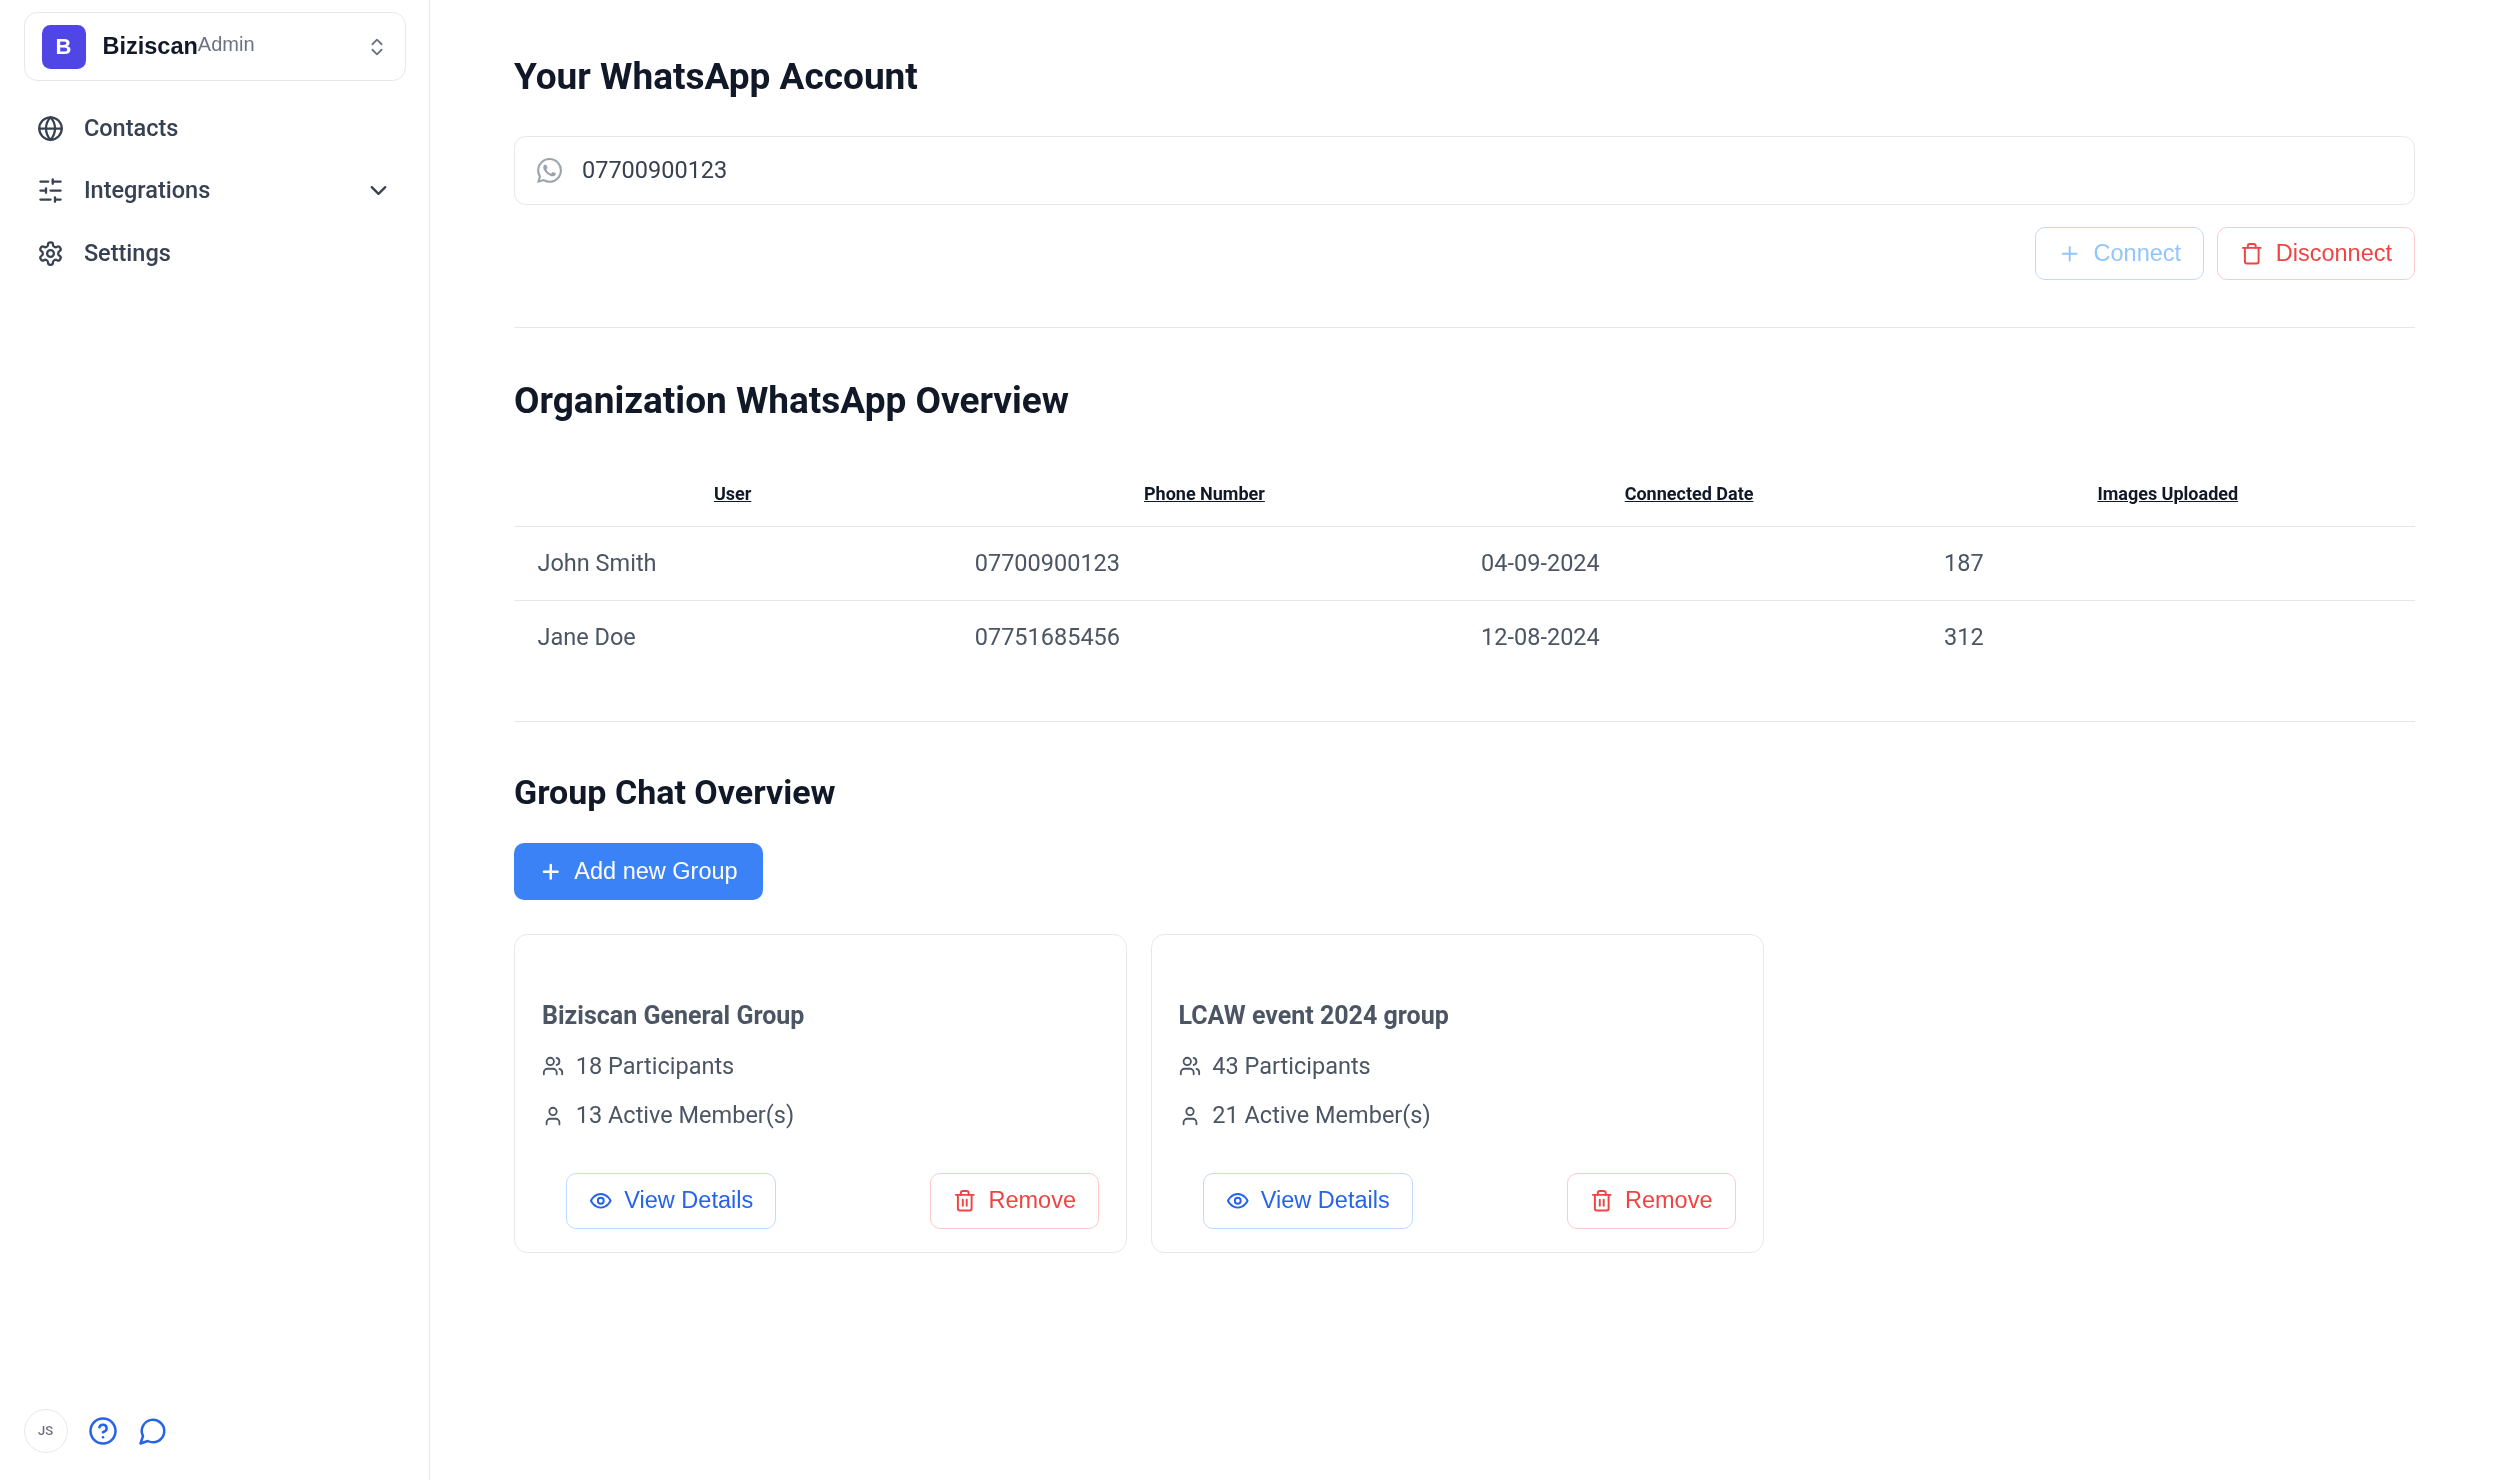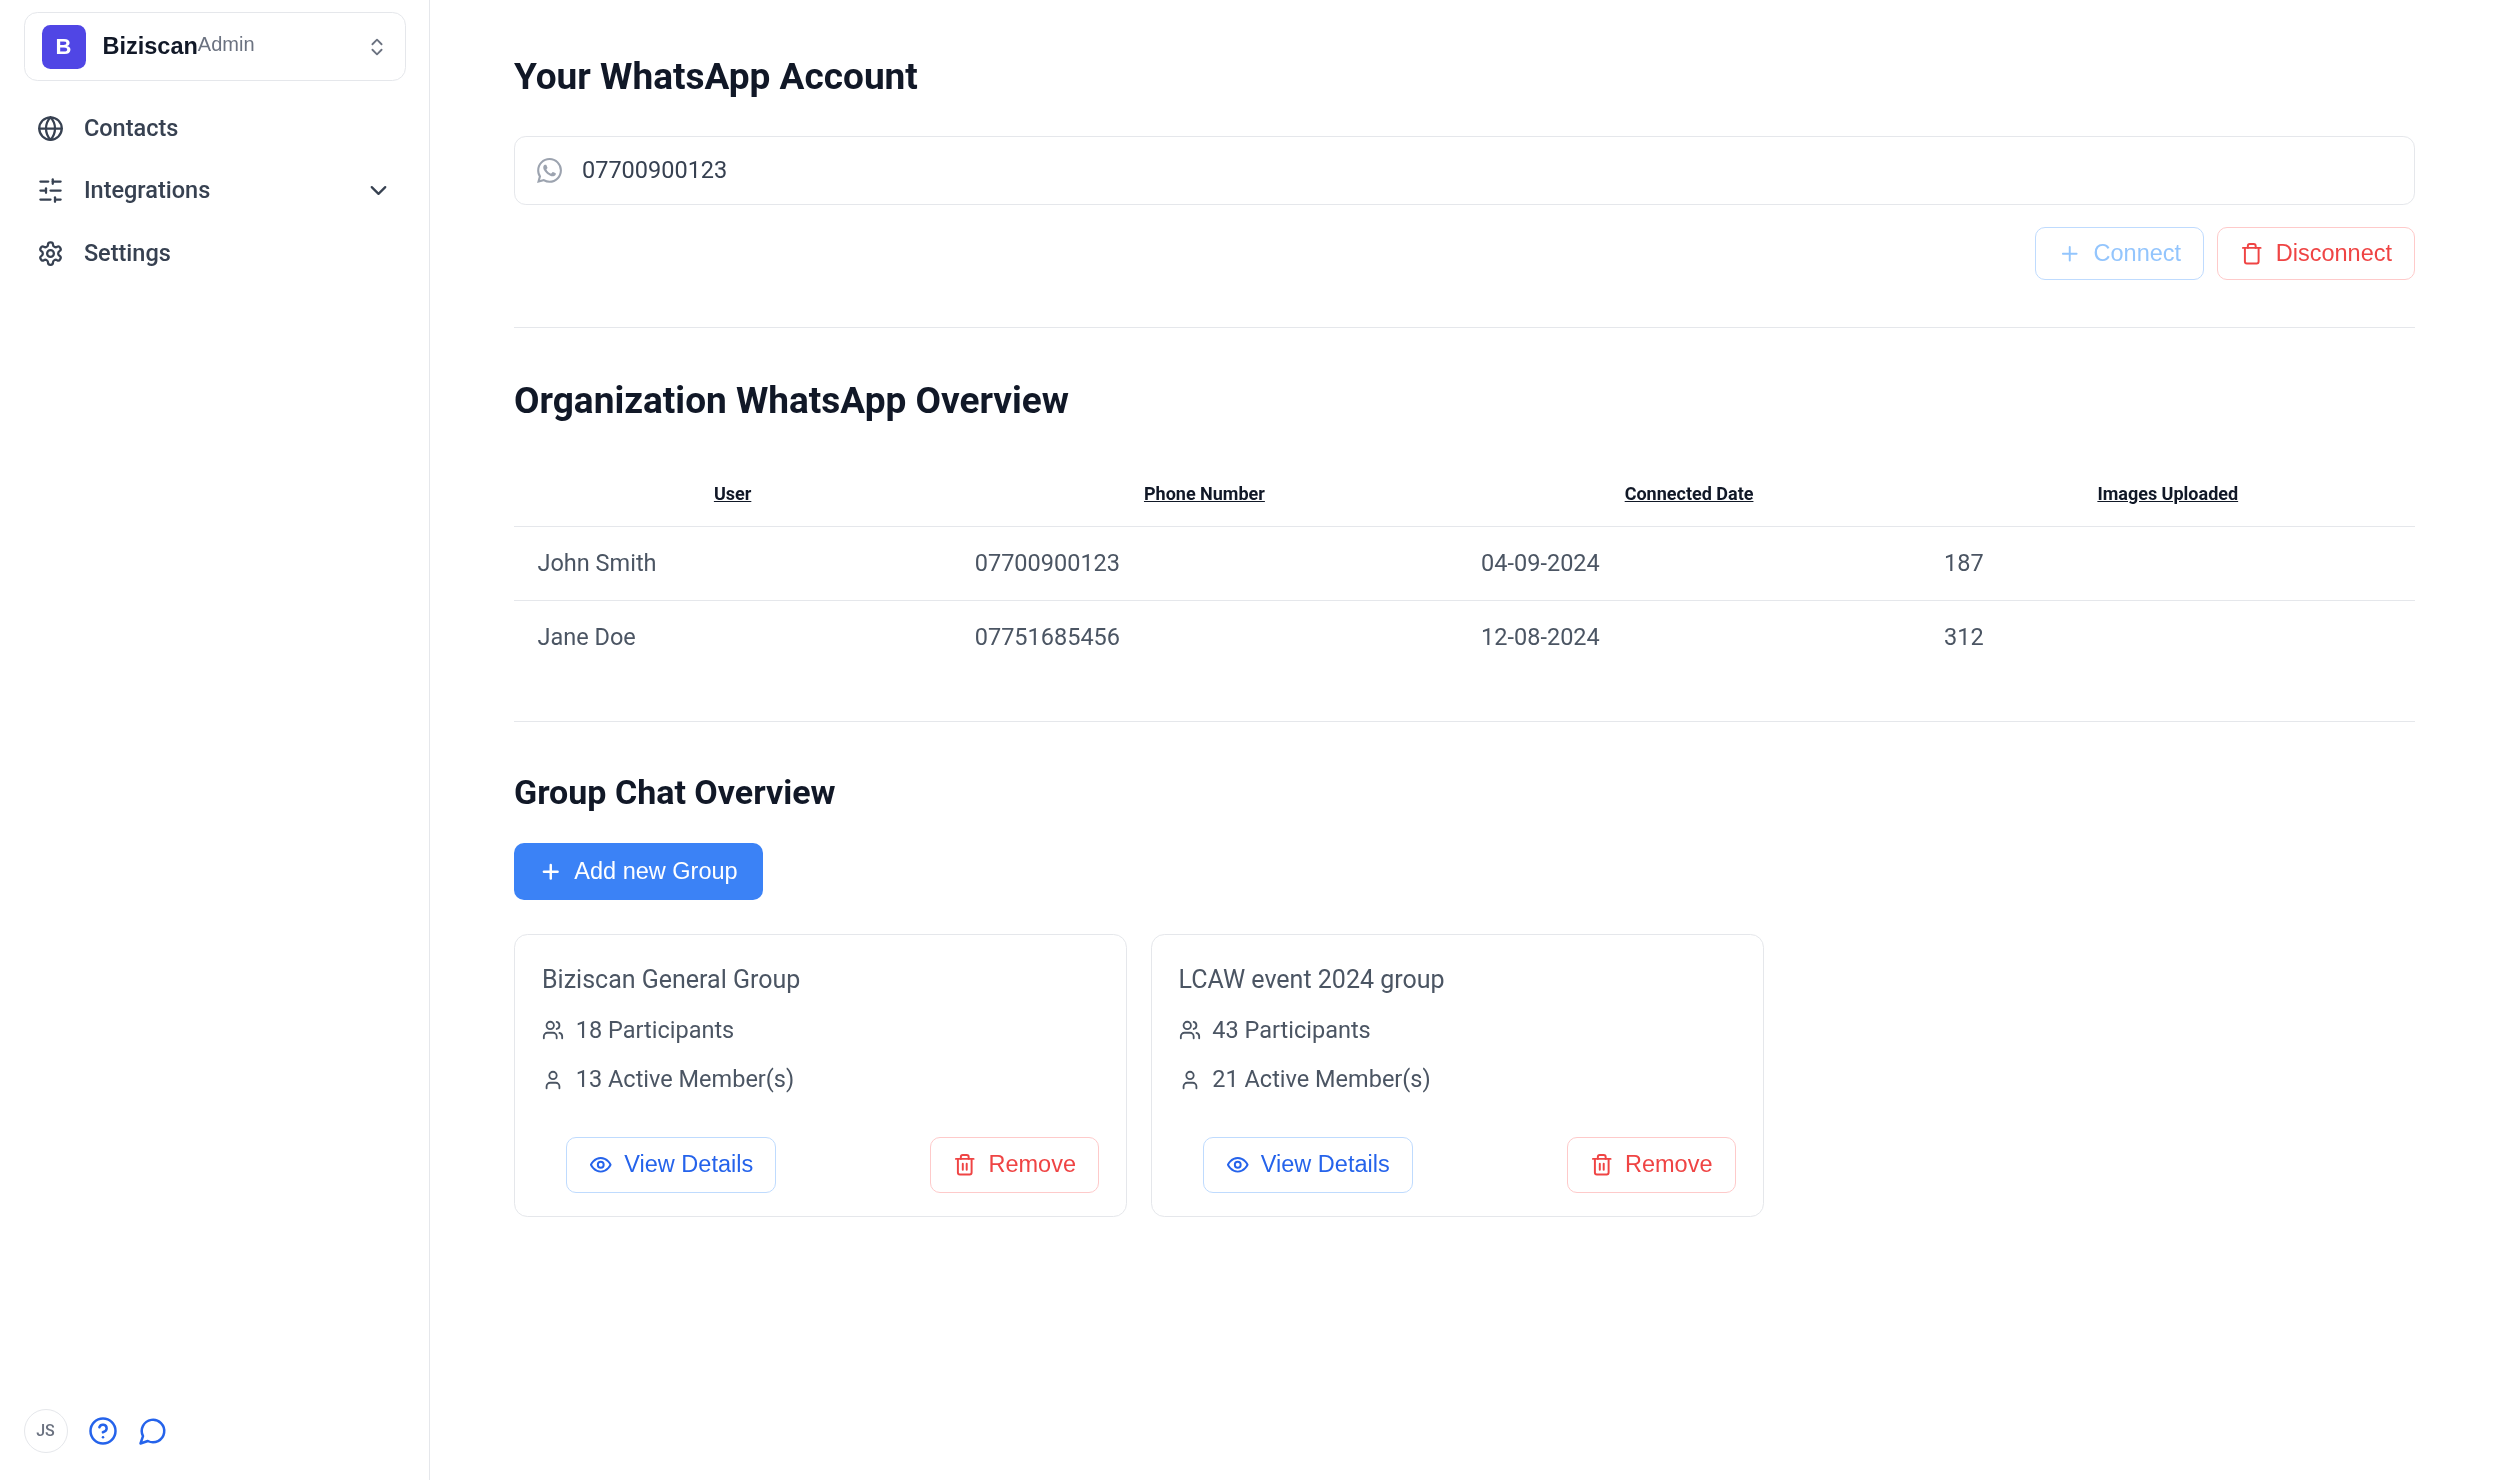--- a/index.html
+++ b/index.html
@@ -28,21 +28,21 @@
   .org-name { font-weight:600; font-size:23.5px; color:var(--text-dark); }
   .org-role { font-size:20px; color:var(--text-gray); }
   .org-chevrons { margin-left:auto; color:#6b7280; }
 
   .nav { margin-top:17px; display:flex; flex-direction:column; gap:3px; }
   .nav-item { display:flex; align-items:center; gap:20px; padding:13.4px 13.4px; border-radius:10px; color:#374151; font-size:23.5px; font-weight:500; cursor:pointer; }
   .nav-item .icon { width:27px; height:27px; color:#374151; display:flex; align-items:center; justify-content:center; }
   .nav-item .chev { margin-left:auto; color:#374151; }
 
   .sidebar-bottom { padding:20px 23.5px 27px; display:flex; align-items:center; gap:20px; }
-  .avatar { width:44px; height:44px; border-radius:50%; border:0.8px solid var(--border); display:flex; align-items:center; justify-content:center; font-size:16px; color:#6b7280; font-weight:500; }
+  .avatar { width:44px; height:44px; border-radius:50%; border:0.8px solid var(--border); display:flex; align-items:center; justify-content:center; font-size:13px; color:#6b7280; font-weight:500; }
   .bottom-icon { width:30px; height:30px; color:var(--primary-600); cursor:pointer; display:flex; align-items:center; justify-content:center; }
 
   
   .main { flex:1; padding:27px 84px 50px 84px; max-width:100%; }
   h1.page-title { font-size:37px; font-weight:700; margin:23.5px 0 34px; }
   h2.section-title { font-size:37px; font-weight:700; margin:0 0 34px; }
   h3.sub-title { font-size:34px; font-weight:700; margin:0 0 27px; }
 
   .phone-field { display:flex; align-items:center; gap:20px; border:1.3px solid var(--border); border-radius:11.8px; padding:17px 22px; color:var(--text-gray-600); background:#fff; }
   .phone-field .wa-icon { width:25px; height:25px; color:var(--whatsapp); }
@@ -60,21 +60,21 @@
   hr.sep { border:none; border-top:0.8px solid var(--border); margin:0 0 47px; }
 
   
   table.ov { width:100%; border-collapse:collapse; margin-bottom:47px; }
   table.ov th { text-align:center; font-weight:700; font-size:18px; padding:20px 23.5px; color:var(--text-dark);text-decoration:underline; }
   table.ov td { text-align:left; font-size:23.5px; padding:20px 23.5px; color:var(--text-gray-600); border-top:0.8px solid var(--border); }
 
   
   .groups { display:flex; gap:23.5px; flex-wrap:wrap; margin-top:34px; }
   .group-card { border:0.8px solid var(--border); border-radius:13.4px; padding:27px 27px 23.5px; width:613px; display:flex; flex-direction:column; gap:6.7px; }
-  .group-name { font-weight:400; color:var(--text-gray-600); font-size:25px; }
+  .group-name { font-weight:700; color:var(--text-gray-600); font-size:25px;margin-top:36px; }
   .group-stat { display:flex; align-items:center; gap:11.8px; color:var(--text-gray-600); font-size:23.5px; margin-top:10px; }
   .group-stat svg { width:22px; height:22px; flex-shrink:0; }
   .group-actions { display:flex; justify-content:space-between; margin-top:34px; }
   .group-actions .btn { padding:13.4px 22px;margin-left:24px; }
 
   
   .icon svg { width:100%; height:100%; display:block; }
 </style>
 </head>
 <body>

